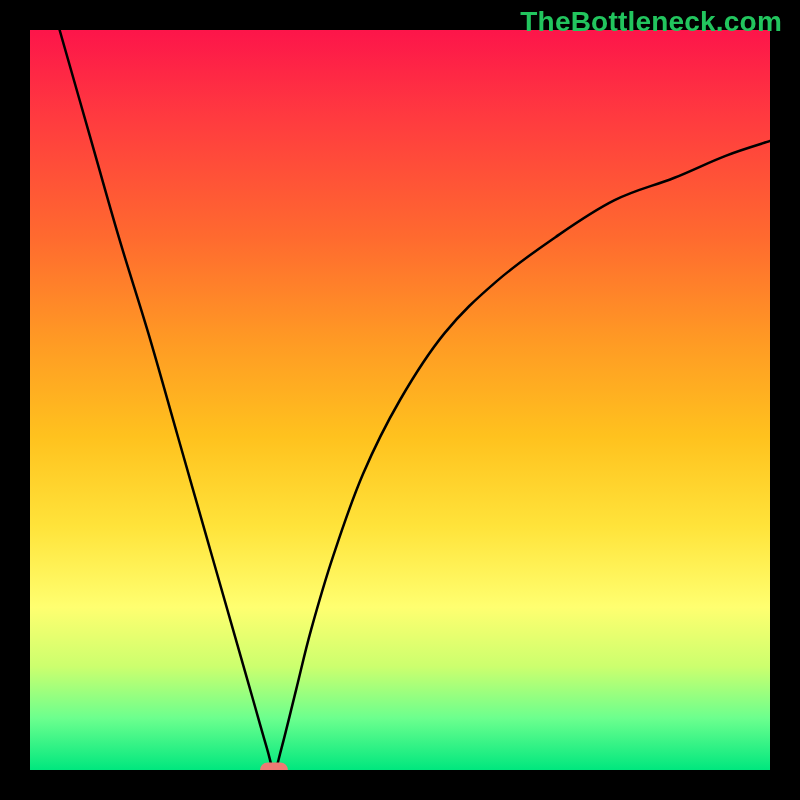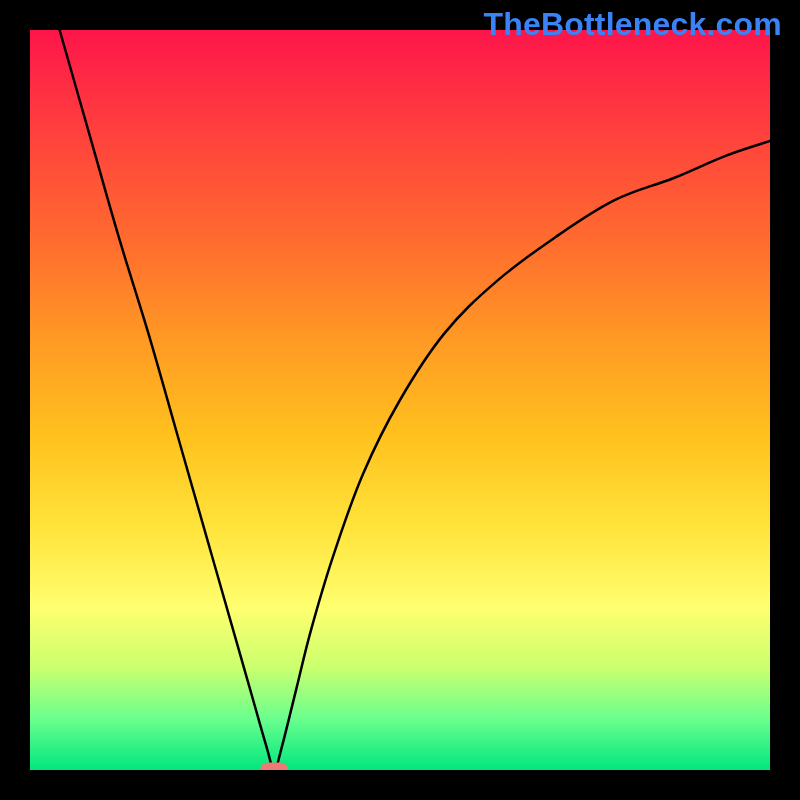--- a/index.html
+++ b/index.html
@@ -8,23 +8,23 @@
     position: relative;
     width: 800px;
     height: 800px;
     background: #000;
   }
   .watermark {
     position: absolute;
     top: 6px;
     right: 18px;
     font-family: Arial, Helvetica, sans-serif;
-    font-size: 32px;
+    font-size: 28px;
     font-weight: 600;
-    color: #3b82f6;
+    color: #22c55e;
     letter-spacing: 0.2px;
     z-index: 40;
   }
   .plot {
     position: absolute;
     left: 30px;
     top: 30px;
     width: 740px;
     height: 740px;
     overflow: hidden;

